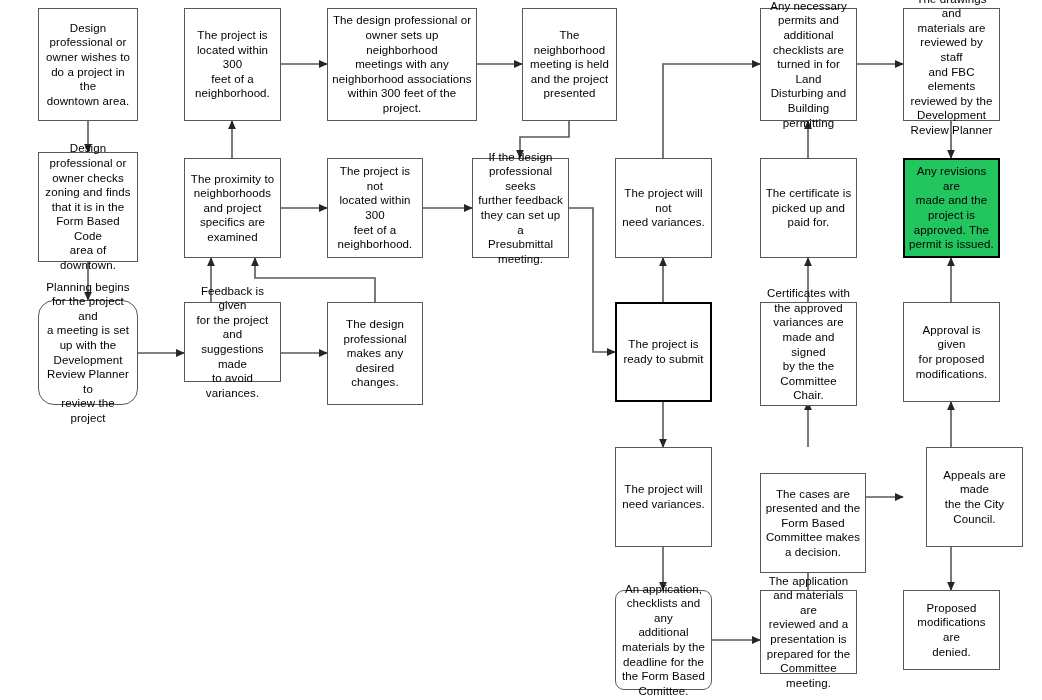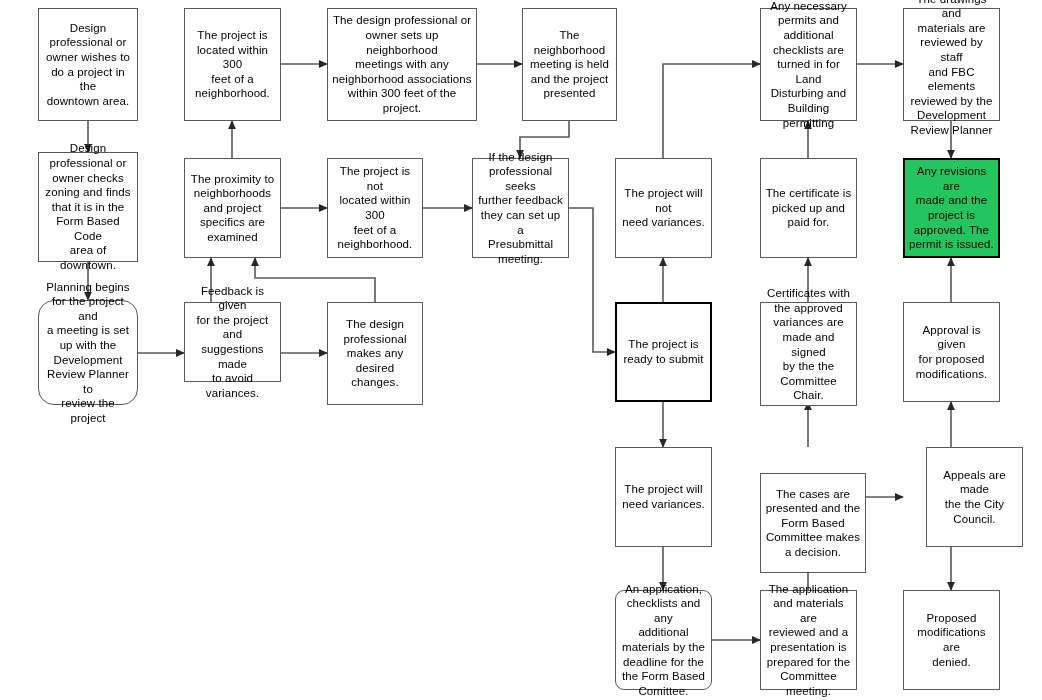--- a/index.html
+++ b/index.html
@@ -215,21 +215,21 @@
 by the the
 Committee Chair.</span>
       </div>
       <div class="node" style="left: 760px; top: 473px; width: 106px; height: 100px;">
         <span class="txt">The cases are
 presented and the
 Form Based
 Committee makes
 a decision.</span>
       </div>
-      <div class="node" style="left: 760px; top: 590px; width: 97px; height: 100px; justify-content: flex-end;">
+      <div class="node" style="left: 760px; top: 590px; width: 97px; height: 84px; justify-content: flex-end;">
         <span class="txt">The application
 and materials are
 reviewed and a
 presentation is
 prepared for the
 Committee
 meeting.</span>
       </div>
       <div class="node" style="left: 903px; top: 8px; width: 97px; height: 113px;">
         <span class="txt">The drawings and
@@ -250,19 +250,19 @@
       <div class="node" style="left: 903px; top: 302px; width: 97px; height: 100px;">
         <span class="txt">Approval is given
 for proposed
 modifications.</span>
       </div>
       <div class="node" style="left: 903px; top: 447px; width: 97px; height: 100px; margin-left: 23px;">
         <span class="txt">Appeals are made
 the the City
 Council.</span>
       </div>
-      <div class="node" style="left: 903px; top: 590px; width: 97px; height: 100px; align-items: center;">
+      <div class="node" style="left: 903px; top: 590px; width: 97px; height: 80px; align-items: center;">
         <span class="txt">Proposed
 modifications are
 denied.</span>
       </div>
     </div>
 </div>
 
 </body></html>

